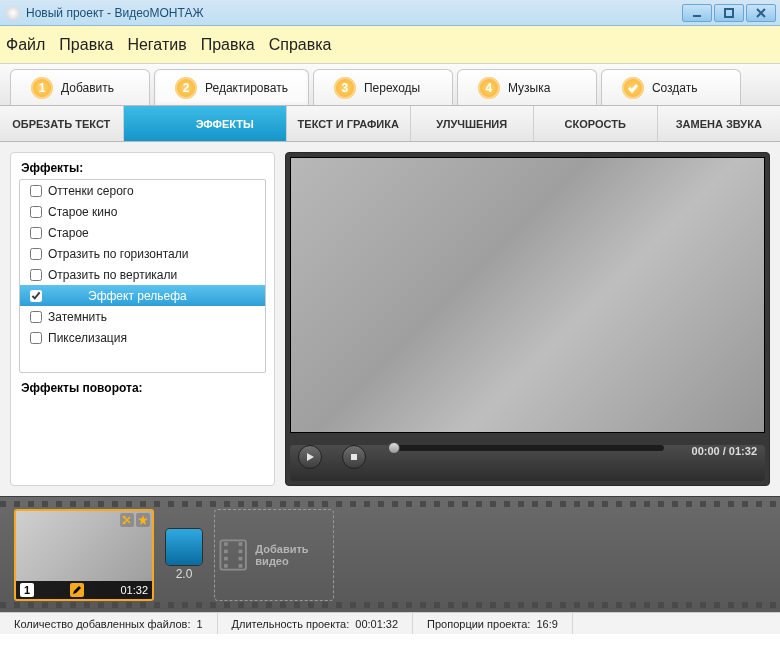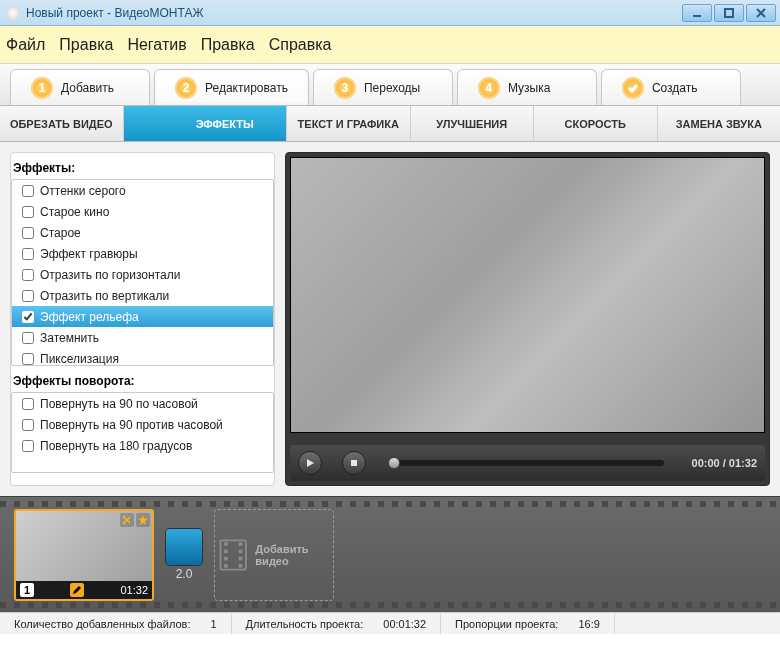--- a/index.html
+++ b/index.html
@@ -20,38 +20,38 @@
   .stepnum{width:22px;height:22px;border-radius:50%;background:radial-gradient(#ffd573,#f7a81b);color:#fff;font-weight:bold;display:flex;align-items:center;justify-content:center;margin-right:8px;font-size:12px;box-shadow:inset 0 0 0 2px rgba(255,255,255,.4);}
   .stepnum.check svg{width:12px;height:12px;stroke:#fff;stroke-width:3;fill:none;}
   
   .subtabs{height:36px;background:linear-gradient(#f7f7f7,#e6e6e6);display:flex;border-bottom:1px solid #b9b9b9;}
   .subtab{flex:1;display:flex;align-items:center;justify-content:center;font-size:11px;font-weight:bold;color:#333;border-right:1px solid #cfcfcf;cursor:pointer;}
   .subtab:last-child{border-right:none;}
   .subtab.active{background:linear-gradient(#3dbbe7,#1596c9);color:#fff;padding-left:40px;}
   
   .workarea{background:#f2f2f2;padding:10px;display:flex;gap:10px;height:354px;}
   .panel{background:#fff;border:1px solid #d4d4d4;border-radius:4px;}
-  .leftpanel{width:265px;display:flex;flex-direction:column;padding:6px 0;}
+  .leftpanel{width:265px;display:flex;flex-direction:column;padding:6px 8px;}
   .grouphdr{font-weight:bold;font-size:12px;margin:2px 2px 4px;color:#000;}
   .effectlist{border:1px solid #cacaca;border-radius:2px;height:194px;overflow:hidden;position:relative;margin-bottom:6px;}
   .effectlist.short{height:84px;}
   .effectitems{overflow-y:scroll;height:100%;}
   .effitem{display:flex;align-items:center;height:21px;padding:0 6px;font-size:12px;cursor:pointer;}
   .effitem input{margin-right:6px;width:12px;height:12px;cursor:pointer;}
-  .effitem.selected{background:linear-gradient(#5cc3ef,#2e9fd8);color:#fff;}
+  .effitem.selected{background:linear-gradient(#5cc3ef,#2e9fd8);color:#fff;gap:40px;}
   .effitem.selected input{accent-color:#fff;}
   
   .effectitems::-webkit-scrollbar{width:16px;}
   .effectitems::-webkit-scrollbar-track{background:#f1f1f1;border-left:1px solid #ddd;}
   .effectitems::-webkit-scrollbar-thumb{background:#cfcfcf;border:1px solid #aaa;}
   
   .rightpanel{flex:1;display:flex;flex-direction:column;background:#383838;border:1px solid #2a2a2a;border-radius:4px;padding:4px;}
   .preview{flex:1;background:#a9a9a9;border:1px solid #000;position:relative;overflow:hidden;}
   .preview .emboss{position:absolute;inset:0;background:linear-gradient(135deg,#b8b8b8 0%,#9f9f9f 40%,#bebebe 60%,#969696 100%);}
-  .controls{height:36px;background:linear-gradient(#4c4c4c,#2d2d2d);border-radius:4px;margin-top:12px;display:flex;align-items:center;padding:0 8px;gap:20px;}
+  .controls{height:36px;background:linear-gradient(#4c4c4c,#2d2d2d);border-radius:4px;margin-top:12px;display:flex;align-items:flex-start;padding:0 8px;gap:20px;}
   .pbtn{width:24px;height:24px;border-radius:50%;background:linear-gradient(#6f6f6f,#3d3d3d);border:1px solid #222;display:flex;align-items:center;justify-content:center;cursor:pointer;}
   .pbtn svg{width:10px;height:10px;fill:#e6e6e6;}
   .seek{flex:1;height:6px;background:#1c1c1c;border-radius:3px;position:relative;margin:0 8px;cursor:pointer;}
   .seek .handle{position:absolute;left:0;top:50%;transform:translate(-50%,-50%);width:12px;height:12px;border-radius:50%;background:linear-gradient(#ddd,#999);border:1px solid #444;}
   .timecode{color:#ddd;font-size:11px;font-weight:bold;}
   
   .timeline{height:116px;background:linear-gradient(#6a6a6a,#585858);border-top:1px solid #3e3e3e;display:flex;align-items:center;padding:0 14px;gap:12px;position:relative;}
   .filmholes{position:absolute;left:0;right:0;height:6px;background-image:repeating-linear-gradient(90deg,#4a4a4a 0 6px,transparent 6px 14px);}
   .filmholes.top{top:4px;} .filmholes.bot{bottom:4px;}
   .clip{width:140px;height:92px;border:2px solid #f7a81b;border-radius:3px;background:#bbb;position:relative;overflow:hidden;cursor:pointer;}
@@ -61,21 +61,21 @@
   .topicons svg{width:10px;height:10px;fill:#ffb018;}
   .clipbar{position:absolute;bottom:0;left:0;right:0;height:18px;background:rgba(0,0,0,.85);display:flex;align-items:center;justify-content:space-between;padding:0 4px;color:#fff;font-size:11px;}
   .clipbar .idx{background:#fff;color:#000;width:14px;height:14px;display:flex;align-items:center;justify-content:center;border-radius:2px;font-weight:bold;}
   .clipbar .pencil{width:14px;height:14px;background:#f7a81b;border-radius:2px;display:flex;align-items:center;justify-content:center;}
   .clipbar .pencil svg{width:10px;height:10px;fill:#000;}
   .trans{width:36px;height:36px;border-radius:4px;background:linear-gradient(#2fa9e0,#0a6b9e);box-shadow:0 0 0 1px #2e2e2e;display:flex;flex-direction:column;align-items:center;justify-content:center;cursor:pointer;position:relative;}
   .addvid{width:120px;height:92px;border:1px dashed #9a9a9a;border-radius:4px;display:flex;flex-direction:row;align-items:center;justify-content:center;color:#b5b5b5;font-size:11px;font-weight:bold;cursor:pointer;gap:4px;}
   .addvid svg{width:42px;height:42px;fill:#8c8c8c;}
   
   .statusbar{height:22px;background:#f3f3f3;border-top:1px solid #ccc;display:flex;align-items:center;font-size:11px;}
-  .statusbar .cell{padding:0 14px;border-right:1px solid #d6d6d6;height:100%;display:flex;align-items:center;gap:20px;}
+  .statusbar .cell{padding:0 14px;border-right:1px solid #d6d6d6;height:100%;display:flex;align-items:center;gap:6px;}
 </style>
 </head>
 <body>
 
 <div class="titlebar">
   <div class="appicon"></div>
   <div class="title">Новый проект - ВидеоМОНТАЖ</div>
   <div class="winbtn">
       <svg viewBox="0 0 10 10">
         <path d="M1 8 H9"></path>
@@ -122,21 +122,21 @@
     <div class="stepnum check">
         <svg viewBox="0 0 12 12">
           <path d="M2 6 L5 9 L10 3"></path>
         </svg>
       </div>
     <span>Создать</span>
   </div>
 </div>
 
 <div class="subtabs">
-  <div class="subtab">ОБРЕЗАТЬ ВИДЕО</div>
+  <div class="subtab">ОБРЕЗАТЬ ТЕКСТ</div>
   <div class="subtab active">ЭФФЕКТЫ</div>
   <div class="subtab">ТЕКСТ И ГРАФИКА</div>
   <div class="subtab">УЛУЧШЕНИЯ</div>
   <div class="subtab">СКОРОСТЬ</div>
   <div class="subtab">ЗАМЕНА ЗВУКА</div>
 </div>
 
 <div class="workarea">
   <div class="panel leftpanel">
     <div class="grouphdr">Эффекты:</div>
@@ -149,24 +149,20 @@
           <div class="effitem">
             <input type="checkbox" style="">
             <span>Старое кино</span>
           </div>
           <div class="effitem">
             <input type="checkbox" style="">
             <span>Старое</span>
           </div>
           <div class="effitem">
             <input type="checkbox" style="">
-            <span>Эффект гравюры</span>
-          </div>
-          <div class="effitem">
-            <input type="checkbox" style="">
             <span>Отразить по горизонтали</span>
           </div>
           <div class="effitem">
             <input type="checkbox" style="">
             <span>Отразить по вертикали</span>
           </div>
           <div class="effitem selected">
             <input type="checkbox" checked="" style="">
             <span>Эффект рельефа</span>
           </div>
@@ -174,36 +170,20 @@
             <input type="checkbox" style="">
             <span>Затемнить</span>
           </div>
           <div class="effitem">
             <input type="checkbox" style="">
             <span>Пикселизация</span>
           </div>
         </div>
     </div>
     <div class="grouphdr">Эффекты поворота:</div>
-    <div class="effectlist short">
-      <div class="effectitems" id="eff2">
-          <div class="effitem">
-            <input type="checkbox" style="">
-            <span>Повернуть на 90 по часовой</span>
-          </div>
-          <div class="effitem">
-            <input type="checkbox" style="">
-            <span>Повернуть на 90 против часовой</span>
-          </div>
-          <div class="effitem">
-            <input type="checkbox" style="">
-            <span>Повернуть на 180 градусов</span>
-          </div>
-        </div>
-    </div>
   </div>
 
   <div class="rightpanel">
     <div class="preview">
       <div class="emboss"></div>
     </div>
     <div class="controls">
       <div class="pbtn">
           <svg viewBox="0 0 10 10">
             <path d="M2 1 L9 5 L2 9 Z"></path>

